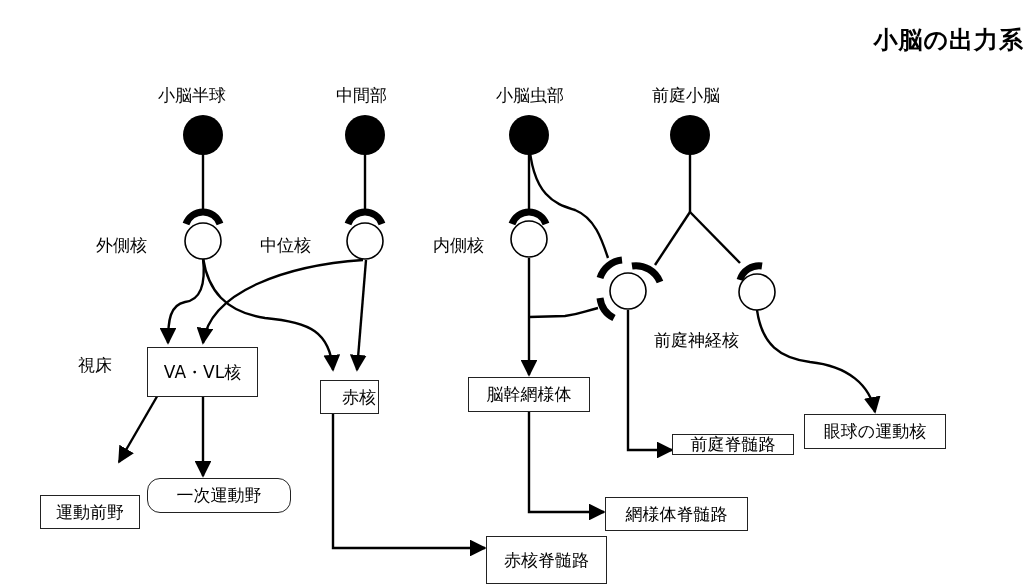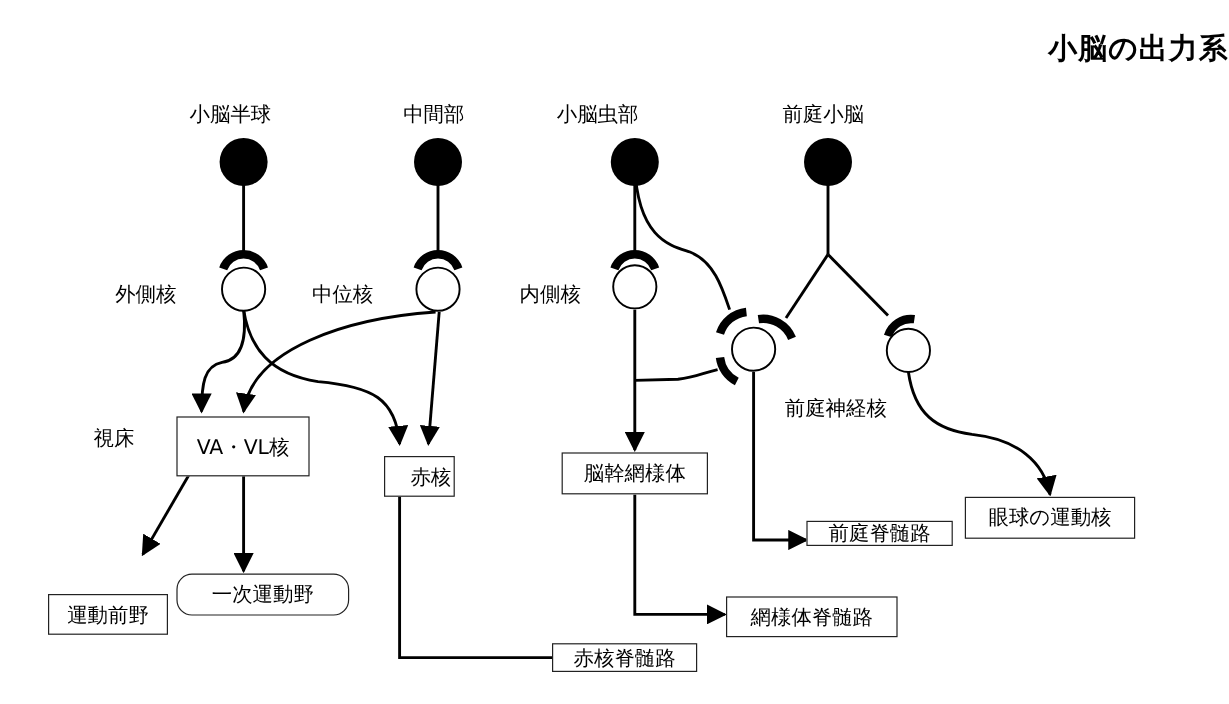--- a/index.html
+++ b/index.html
@@ -12,21 +12,21 @@
          display: flex; align-items: center; justify-content: center; white-space: nowrap; box-sizing: border-box; }
   svg#wires { position: absolute; left: 0; top: 0; }
 </style>
 </head>
 <body>
 
 <div class="title">小脳の出力系</div>
 
 <div class="lbl" style="left:158px;top:84px;">小脳半球</div>
 <div class="lbl" style="left:336px;top:84px;">中間部</div>
-<div class="lbl" style="left:464px;top:84px;text-align:center;">小脳虫部</div>
+<div class="lbl" style="left:496px;top:84px;text-align:center;">小脳虫部</div>
 <div class="lbl" style="left:652px;top:84px;">前庭小脳</div>
 
 <div class="lbl" style="left:96px;top:234px;">外側核</div>
 <div class="lbl" style="left:260px;top:234px;">中位核</div>
 <div class="lbl" style="left:433px;top:234px;">内側核</div>
 <div class="lbl" style="left:654px;top:329px;">前庭神経核</div>
 
 <div class="lbl" style="left:78px;top:354px;">視床</div>
 
 <svg id="wires" width="1024" height="587" viewBox="0 0 1024 587">
@@ -93,13 +93,13 @@
 </svg>
 
 <div class="box" style="left:147px;top:347px;width:111px;height:50px;">VA・VL核</div>
 <div class="box" style="left:320px;top:380px;width:59px;height:34px;padding-left:19px;">赤核</div>
 <div class="box" style="left:468px;top:377px;width:122px;height:35px;">脳幹網様体</div>
 <div class="box" style="left:40px;top:465px;width:100px;height:34px;margin-top:30px;">運動前野</div>
 <div class="box" style="left:147px;top:478px;width:144px;height:35px;border-radius:13px;">一次運動野</div>
 <div class="box" style="left:672px;top:434px;width:122px;height:21px;font-family:Liberation Serif, serif;">前庭脊髄路</div>
 <div class="box" style="left:804px;top:414px;width:142px;height:35px;">眼球の運動核</div>
 <div class="box" style="left:605px;top:497px;width:143px;height:34px;">網様体脊髄路</div>
-<div class="box" style="left:460px;top:536px;width:121px;height:24px;">赤核脊髄路</div>
+<div class="box" style="left:486px;top:536px;width:121px;height:48px;">赤核脊髄路</div>
 
 </body></html>

